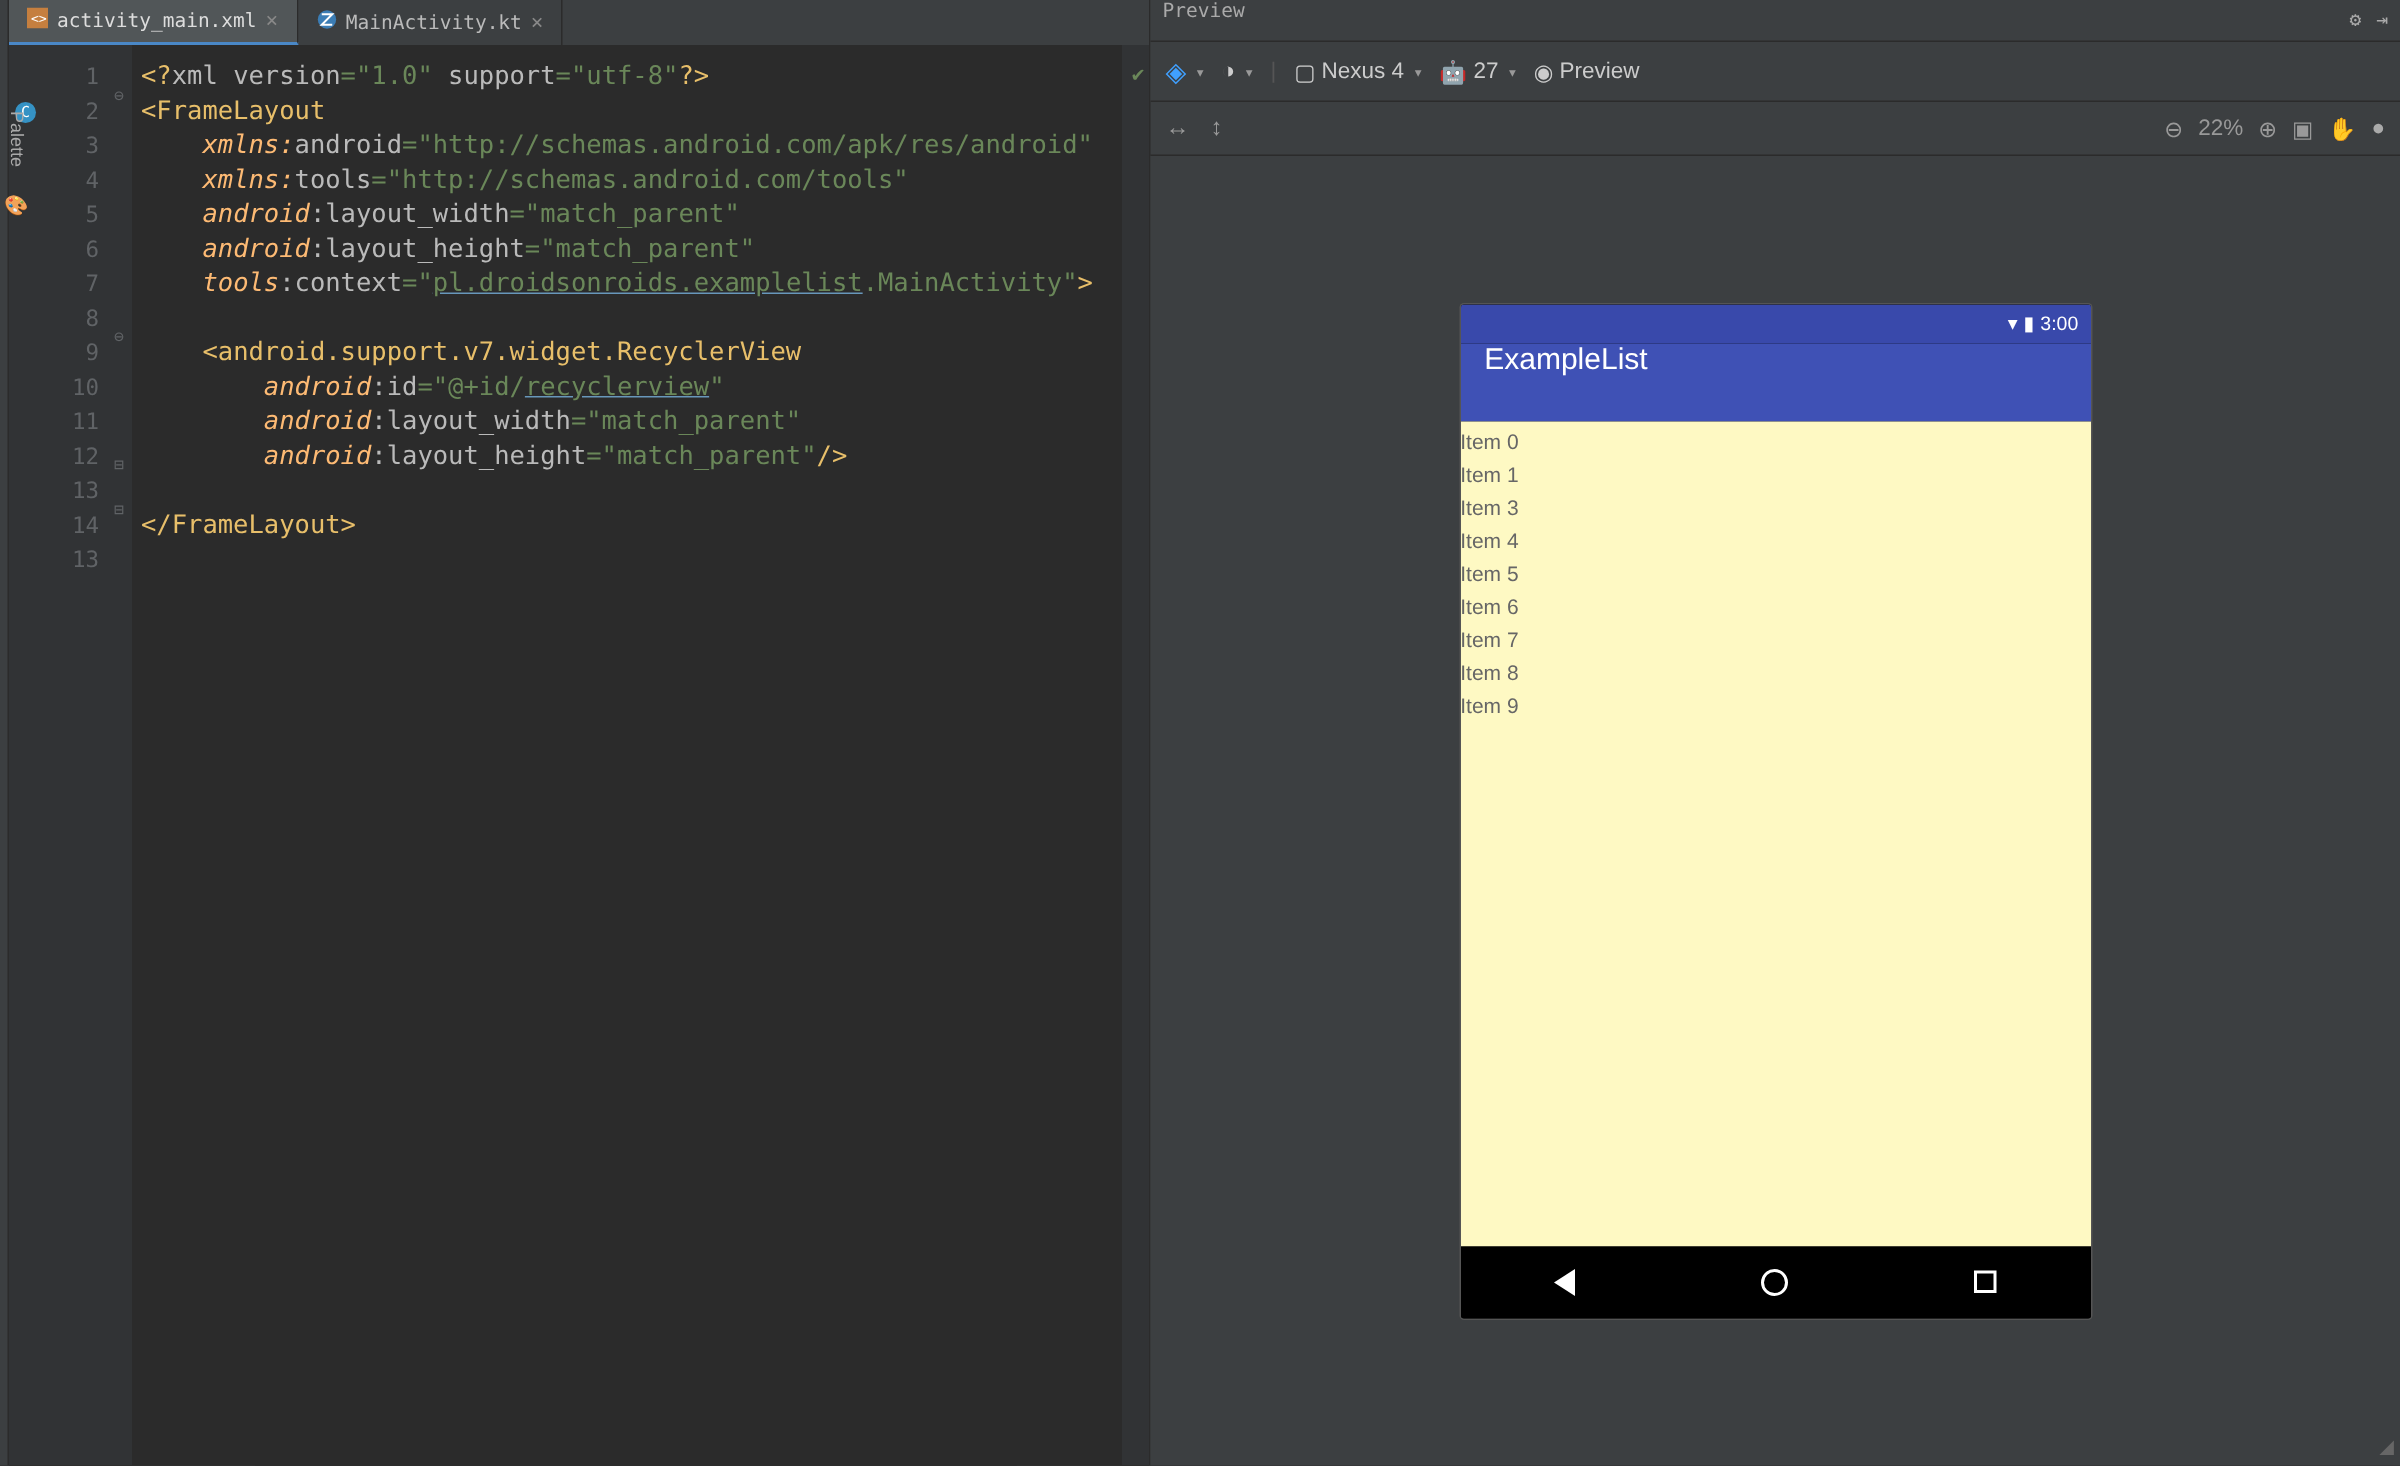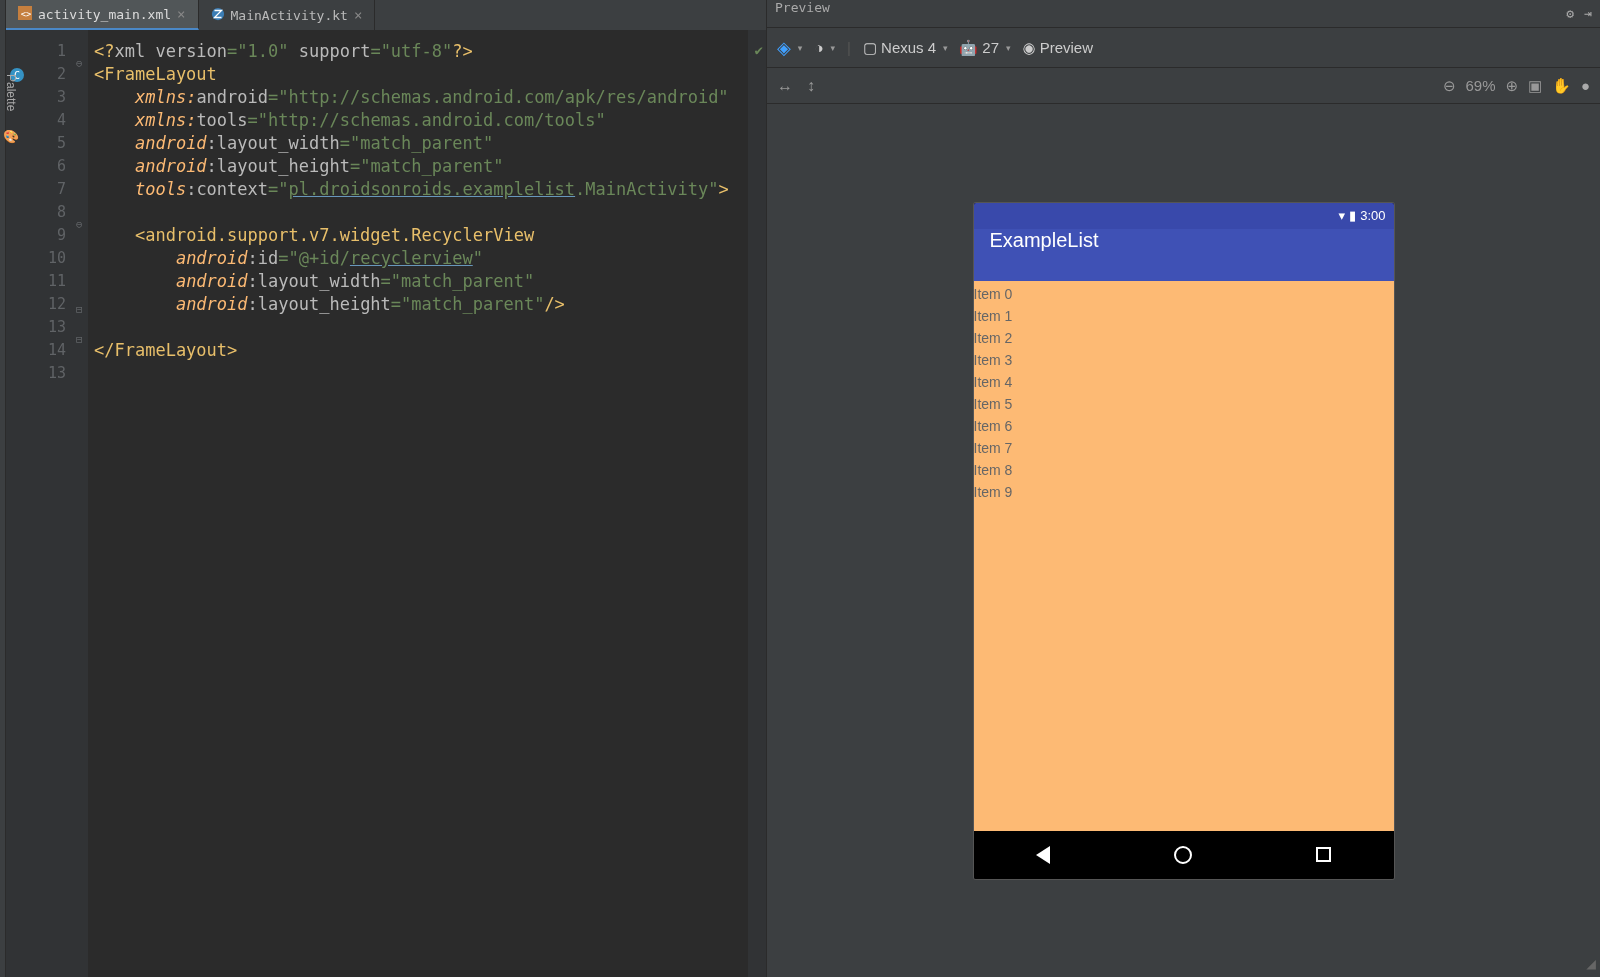--- a/index.html
+++ b/index.html
@@ -44,21 +44,21 @@
 .palette-label { writing-mode: vertical-rl; color: #aaa; font-size: 12px; font-family: sans-serif; }
 
 .sub-toolbar { display: flex; align-items: center; justify-content: space-between; height: 36px; padding: 0 10px; color: #999; border-bottom: 1px solid #2b2b2b; font-family: sans-serif; }
 .sub-left { display: flex; gap: 14px; font-size: 16px; }
 .sub-right { display: flex; gap: 10px; align-items: center; font-size: 15px; }
 
 .preview-canvas { flex: 1; background: #3c3f41; display: flex; align-items: center; justify-content: center; position: relative; }
 .device { width: 420px; background: #000; border-radius: 2px; overflow: hidden; box-shadow: 0 0 0 1px #555; }
 .statusbar { height: 26px; background: #3949ab; display: flex; justify-content: flex-end; align-items: center; padding: 0 8px; color: #fff; font-size: 13px; gap: 4px; font-family: sans-serif; }
 .appbar { height: 52px; background: #3f51b5; display: flex; align-items: flex-start; padding: 0 16px; color: #fff; font-size: 20px; font-family: sans-serif; }
-.appcontent { background: #fdba74; height: 550px; padding: 2px 0 0 0; }
+.appcontent { background: #fef9c3; height: 550px; padding: 2px 0 0 0; }
 .list-item { font-size: 14px; color: #666; font-family: sans-serif; padding: 2px 2px 2px 0; line-height: 18px; }
 .navbar { height: 48px; background: #000; display: flex; justify-content: space-around; align-items: center; }
 .nav-triangle { width: 0; height: 0; border-top: 9px solid transparent; border-bottom: 9px solid transparent; border-right: 14px solid #fff; }
 .nav-circle { width: 18px; height: 18px; border: 2px solid #fff; border-radius: 10px; }
 .nav-square { width: 15px; height: 15px; border: 2px solid #fff; }
 
 .resize-handle { position: absolute; bottom: 4px; right: 4px; color: #666; font-size: 16px; }
 
 .gear-icon::before { content: '⚙'; }
 .arrow-out::before { content: '⇥'; }
@@ -168,21 +168,21 @@
           <span>Preview</span>
         </span>
     </div>
     <div class="sub-toolbar">
       <div class="sub-left">
         <span>↔</span>
         <span>↕</span>
       </div>
       <div class="sub-right">
         <span>⊖</span>
-        <span>69%</span>
+        <span>22%</span>
         <span>⊕</span>
         <span>▣</span>
         <span>✋</span>
         <span style="color:#aaa">●</span>
       </div>
     </div>
     <div style="position:absolute;left:0;top:68px;width:22px;height:120px;display:flex;flex-direction:column;align-items:center;padding-top:6px;gap:18px;">
       <span class="palette-label">Palette</span>
       <span>🎨</span>
     </div>
@@ -193,21 +193,20 @@
           <span>▾</span>
           <span>▮</span>
           <span>3:00</span>
         </div>
         <div class="appbar">
           <span>ExampleList</span>
         </div>
         <div class="appcontent">
           <div class="list-item">Item 0</div>
           <div class="list-item">Item 1</div>
-          <div class="list-item">Item 2</div>
           <div class="list-item">Item 3</div>
           <div class="list-item">Item 4</div>
           <div class="list-item">Item 5</div>
           <div class="list-item">Item 6</div>
           <div class="list-item">Item 7</div>
           <div class="list-item">Item 8</div>
           <div class="list-item">Item 9</div>
         </div>
         <div class="navbar">
           <div class="nav-triangle"></div>

